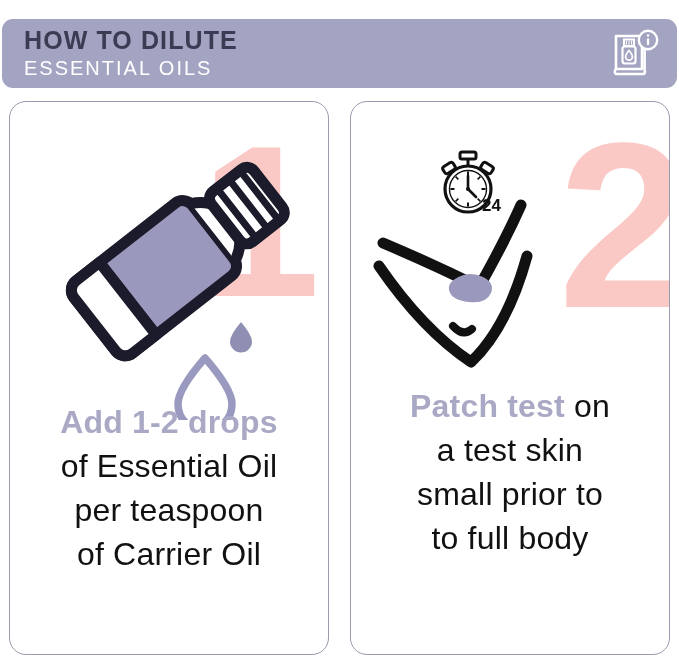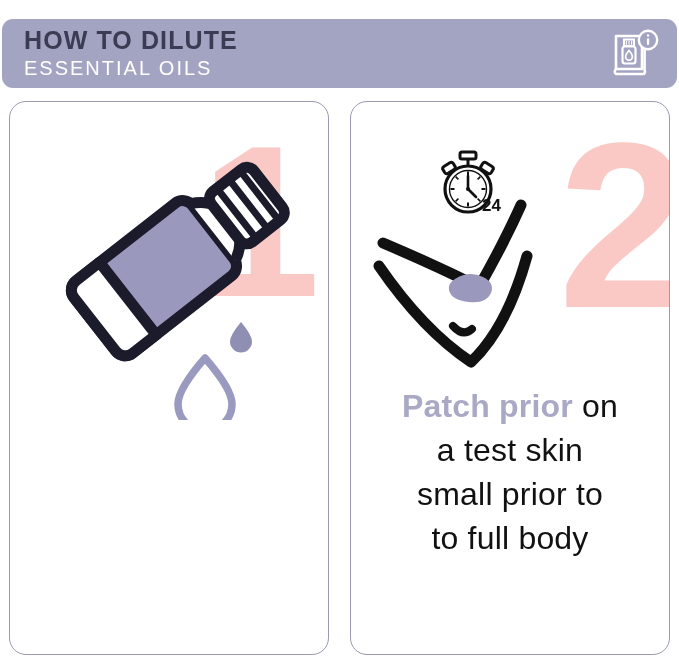--- a/index.html
+++ b/index.html
@@ -181,20 +181,26 @@
           <line x1="243" y1="104" x2="243" y2="160" stroke="#1b1b2b" stroke-width="7" stroke-linecap="round"></line>
           <line x1="257" y1="104" x2="257" y2="160" stroke="#1b1b2b" stroke-width="7" stroke-linecap="round"></line>
         </g>
 
         <path d="M217 192 q11 13 11 19.5 a11 11 0 0 1 -22 0 q0 -6.5 11 -19.5 Z" fill="#8f8fb3"></path>
 
         <path d="M181 228 q27 31 27 46 a27 27 0 0 1 -54 0 q0 -15 27 -46 Z" fill="#ffffff" stroke="#9a9ac0" stroke-width="7.5" stroke-linejoin="round"></path>
       </svg>
     </div>
 
+    <div class="card-text">
+      <div class="line accent">Add 1-2 drops</div>
+      <div class="line">of Essential Oil</div>
+      <div class="line">per teaspoon</div>
+      <div class="line">of Carrier Oil</div>
+    </div>
   </div>
 
   <div class="card card-2">
     <div class="step-num step-num-2">2</div>
 
     <div class="illus illus-arm">
       <svg viewBox="0 0 290 230" width="290" height="230" aria-hidden="true">
 
         <path d="M18 97 q52 22 96 44 q26 -46 42 -82" fill="none" stroke="#111111" stroke-width="11" stroke-linecap="round" stroke-linejoin="round"></path>
 
@@ -227,20 +233,20 @@
           <line x1="25" y1="37" x2="25" y2="24" stroke="#111111" stroke-width="2.6" stroke-linecap="round"></line>
           <line x1="25" y1="37" x2="33" y2="45" stroke="#111111" stroke-width="2.6" stroke-linecap="round"></line>
           <circle cx="25" cy="37" r="2" fill="#111111"></circle>
 
           <text x="39" y="59" font-family="'Liberation Sans', sans-serif" font-size="17" font-weight="bold" fill="#111111">24</text>
         </g>
       </svg>
     </div>
 
     <div class="card-text">
-      <div class="line"><span class="accent">Patch prior</span><span> on</span></div>
+      <div class="line"><span class="accent">Patch test</span><span> on</span></div>
       <div class="line">a test skin</div>
       <div class="line">small prior to</div>
       <div class="line">to full body</div>
     </div>
   </div>
 
 </div>
 
 </body></html>

